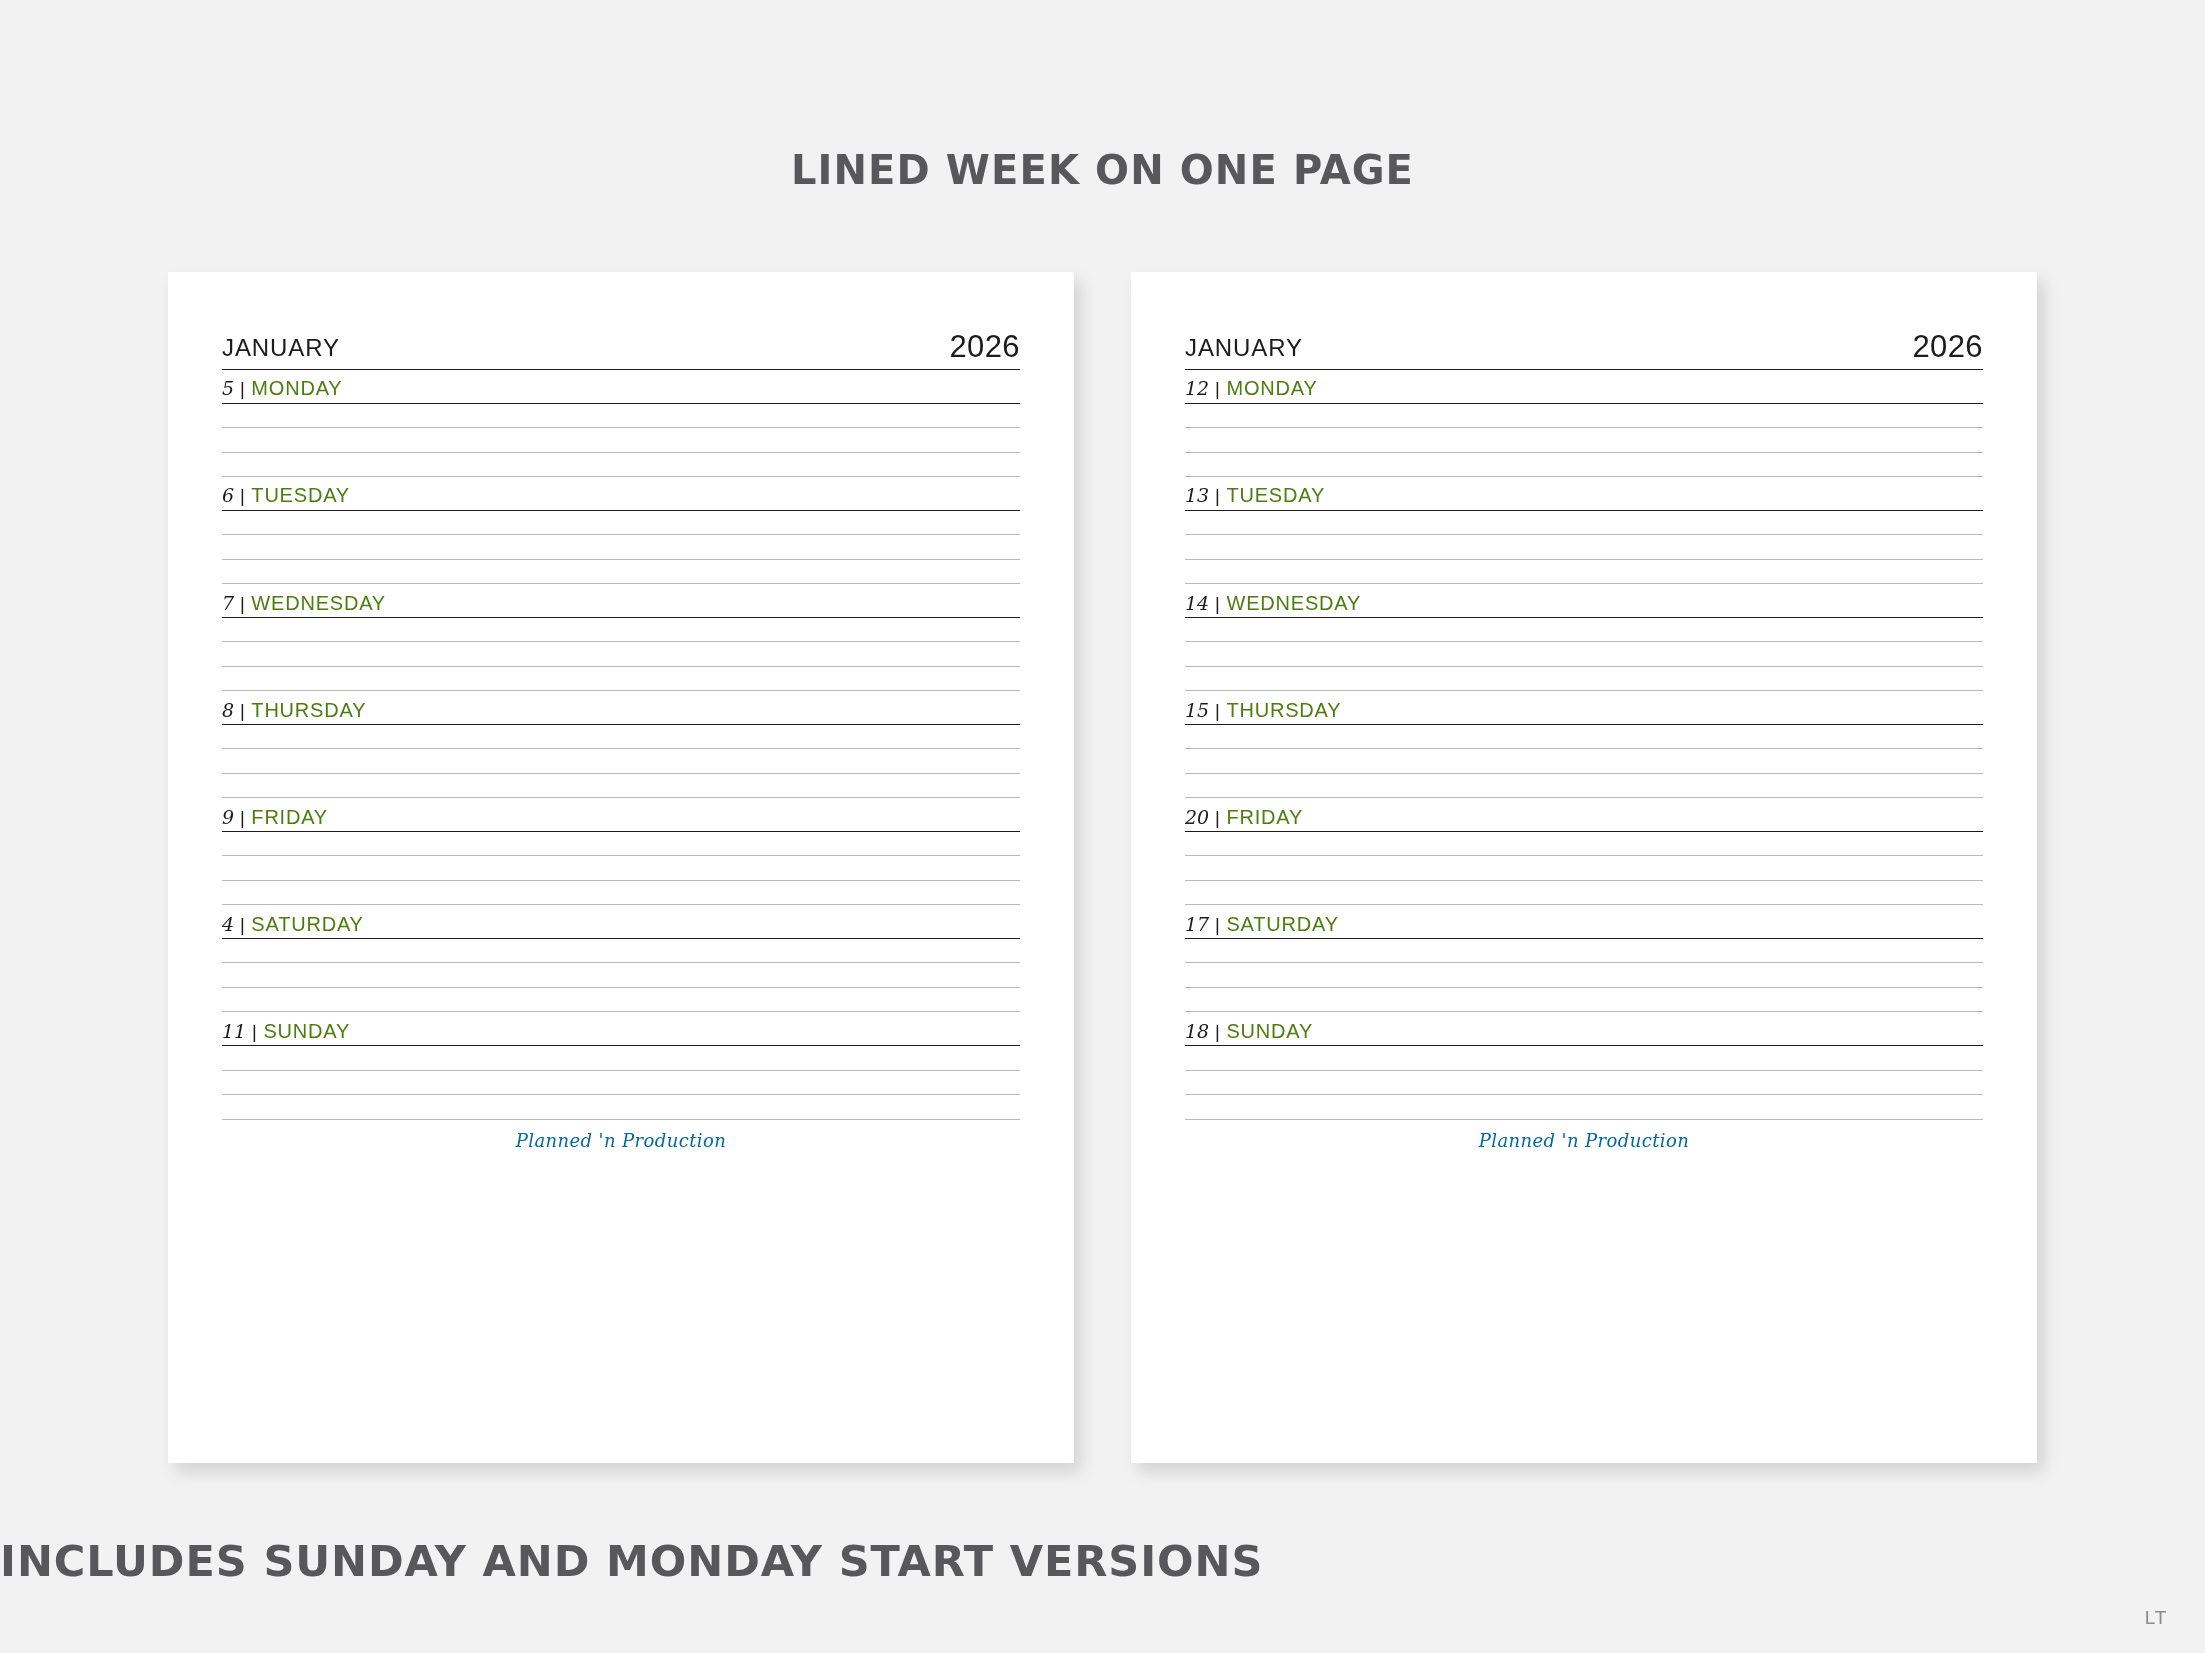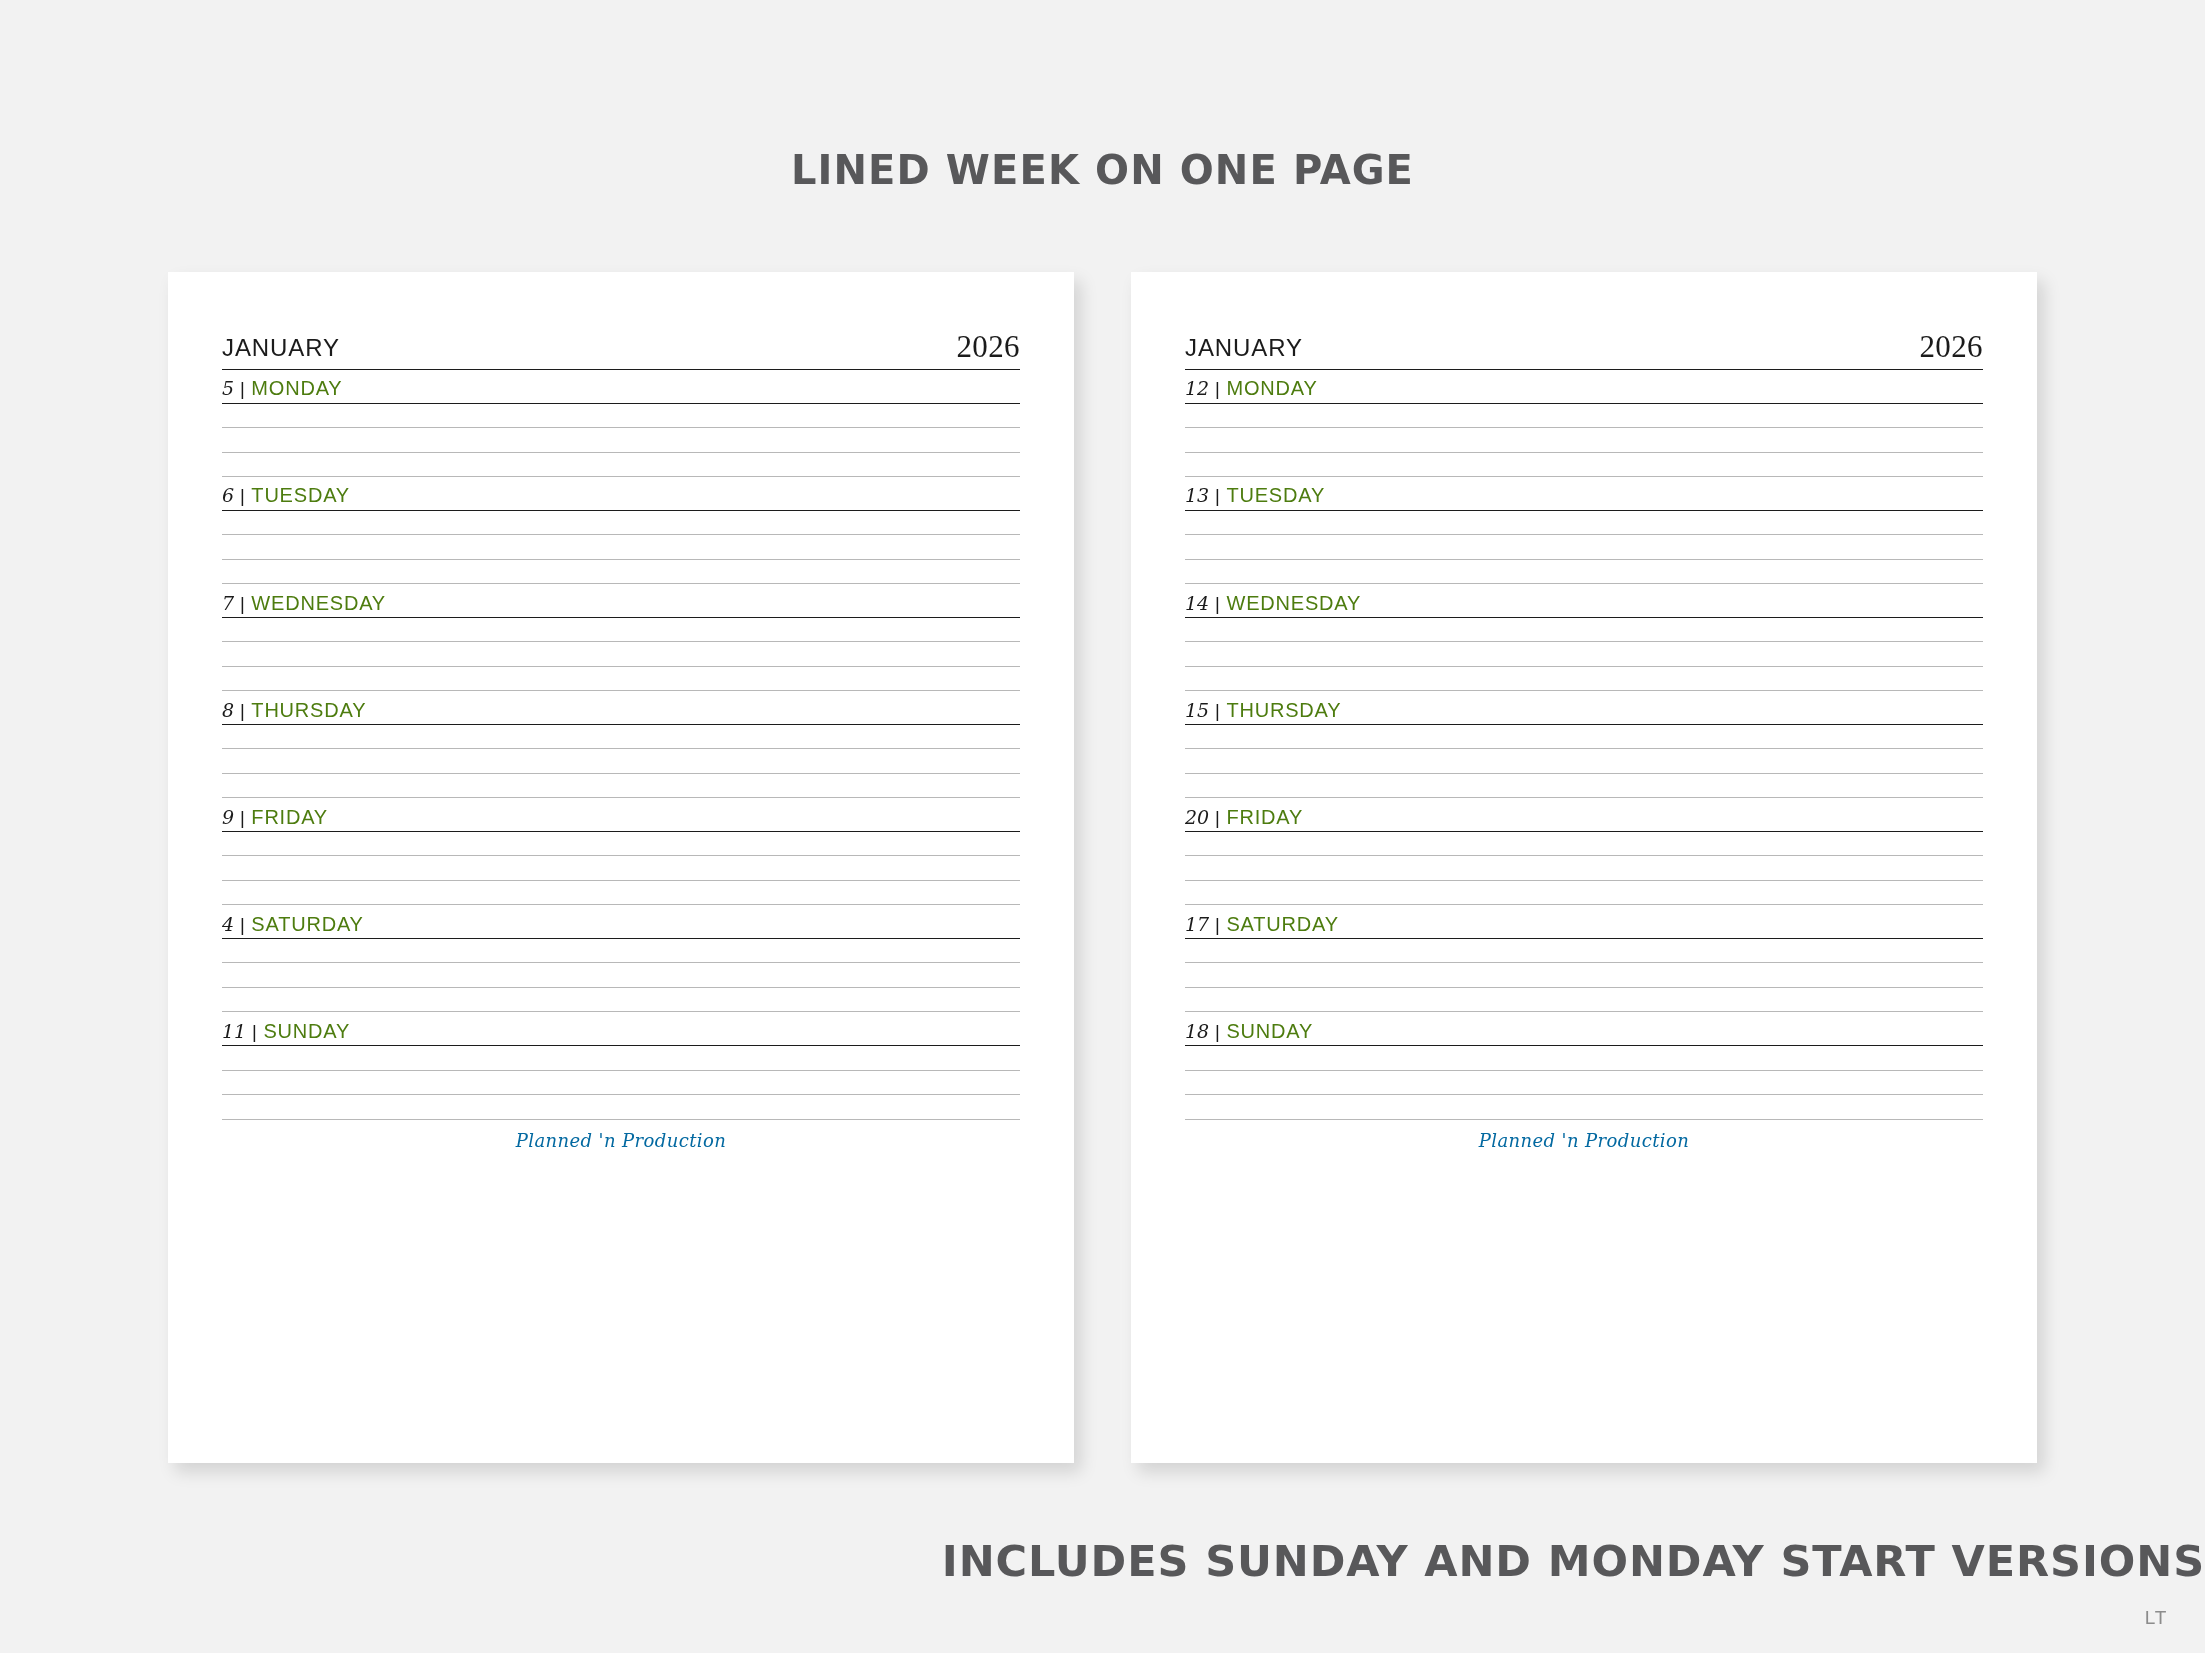--- a/index.html
+++ b/index.html
@@ -26,21 +26,21 @@
     letter-spacing: 1.1px;
     font-weight: 600;
     color: #58585a;
     font-family: "DejaVu Sans", sans-serif;
   }
   .title-bottom {
     position: absolute;
     top: 1536px;
     left: 0;
     width: 2205px;
-    text-align: right;
+    text-align: left;
     font-size: 43px;
     letter-spacing: 0.9px;
     font-weight: 600;
     color: #58585a;
     font-family: "DejaVu Sans", sans-serif;
   }
   .corner-tag {
     position: absolute;
     right: 38px;
     bottom: 25px;
@@ -79,21 +79,21 @@
   }
   .month {
     font-size: 24px;
     letter-spacing: 0.9px;
     color: #1b1b1b;
     font-family: "Liberation Sans", sans-serif;
   }
   .year {
     font-size: 31px;
     color: #1b1b1b;
-    font-family: Liberation Serif, serif;
+    font-family: Liberation Sans, sans-serif;
     letter-spacing: 0.4px;
     line-height: 1;
   }
 
   
   .days { margin-top: 0px; }
   .day-block { }
   .day-head {
     display: flex;
     align-items: baseline;

